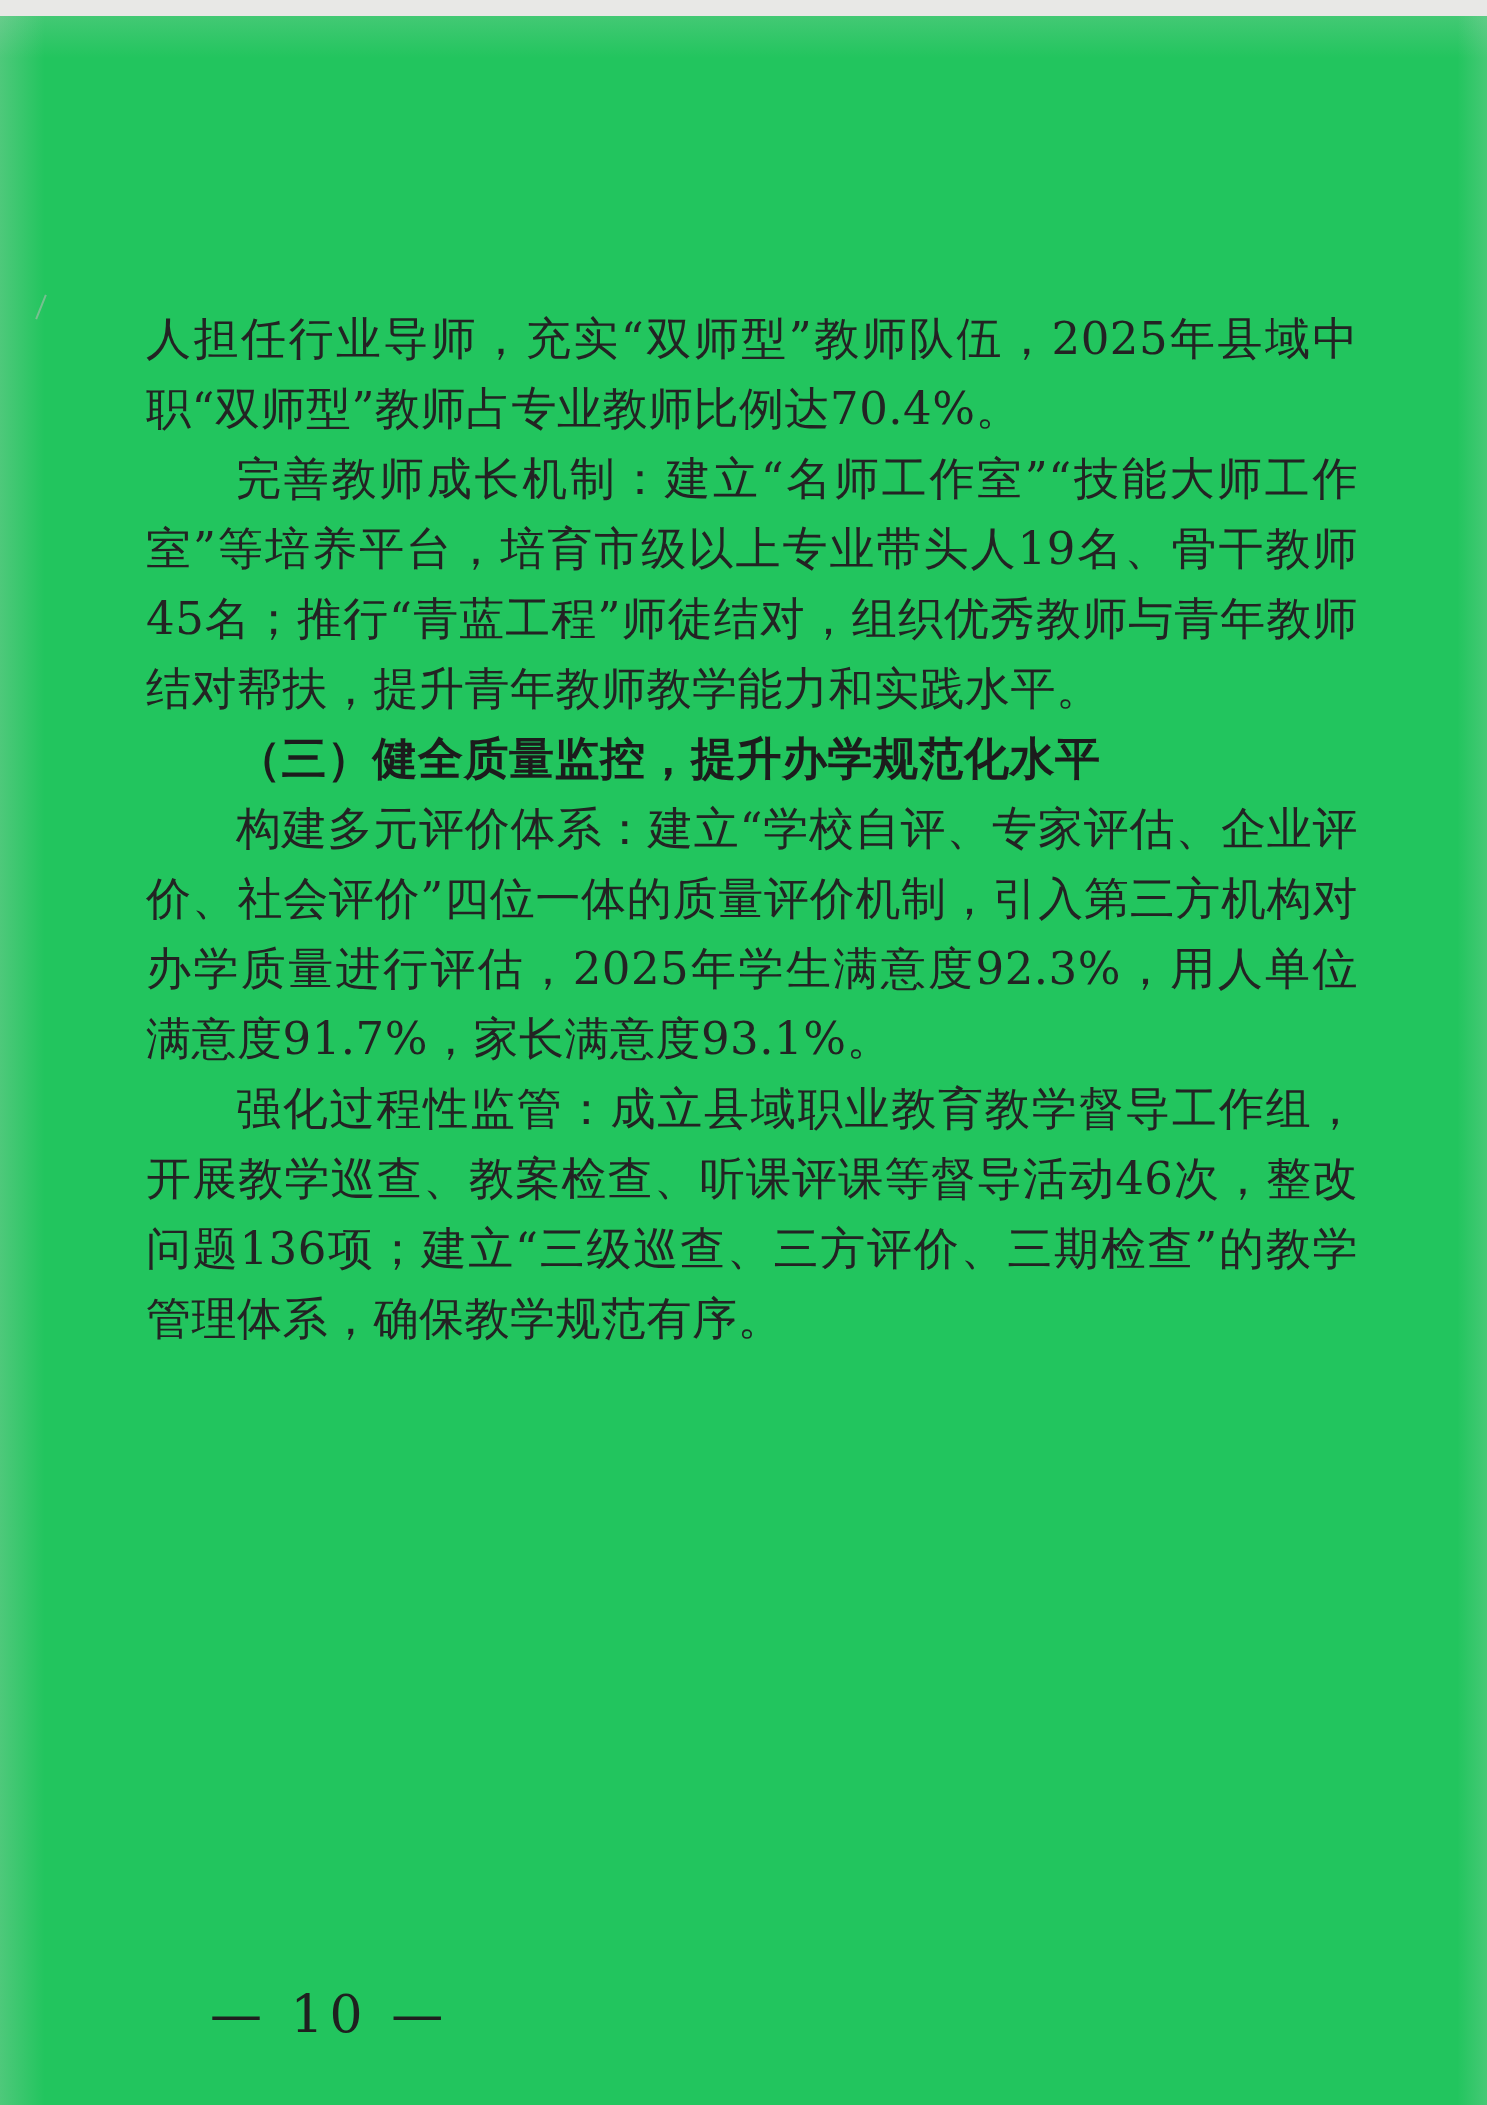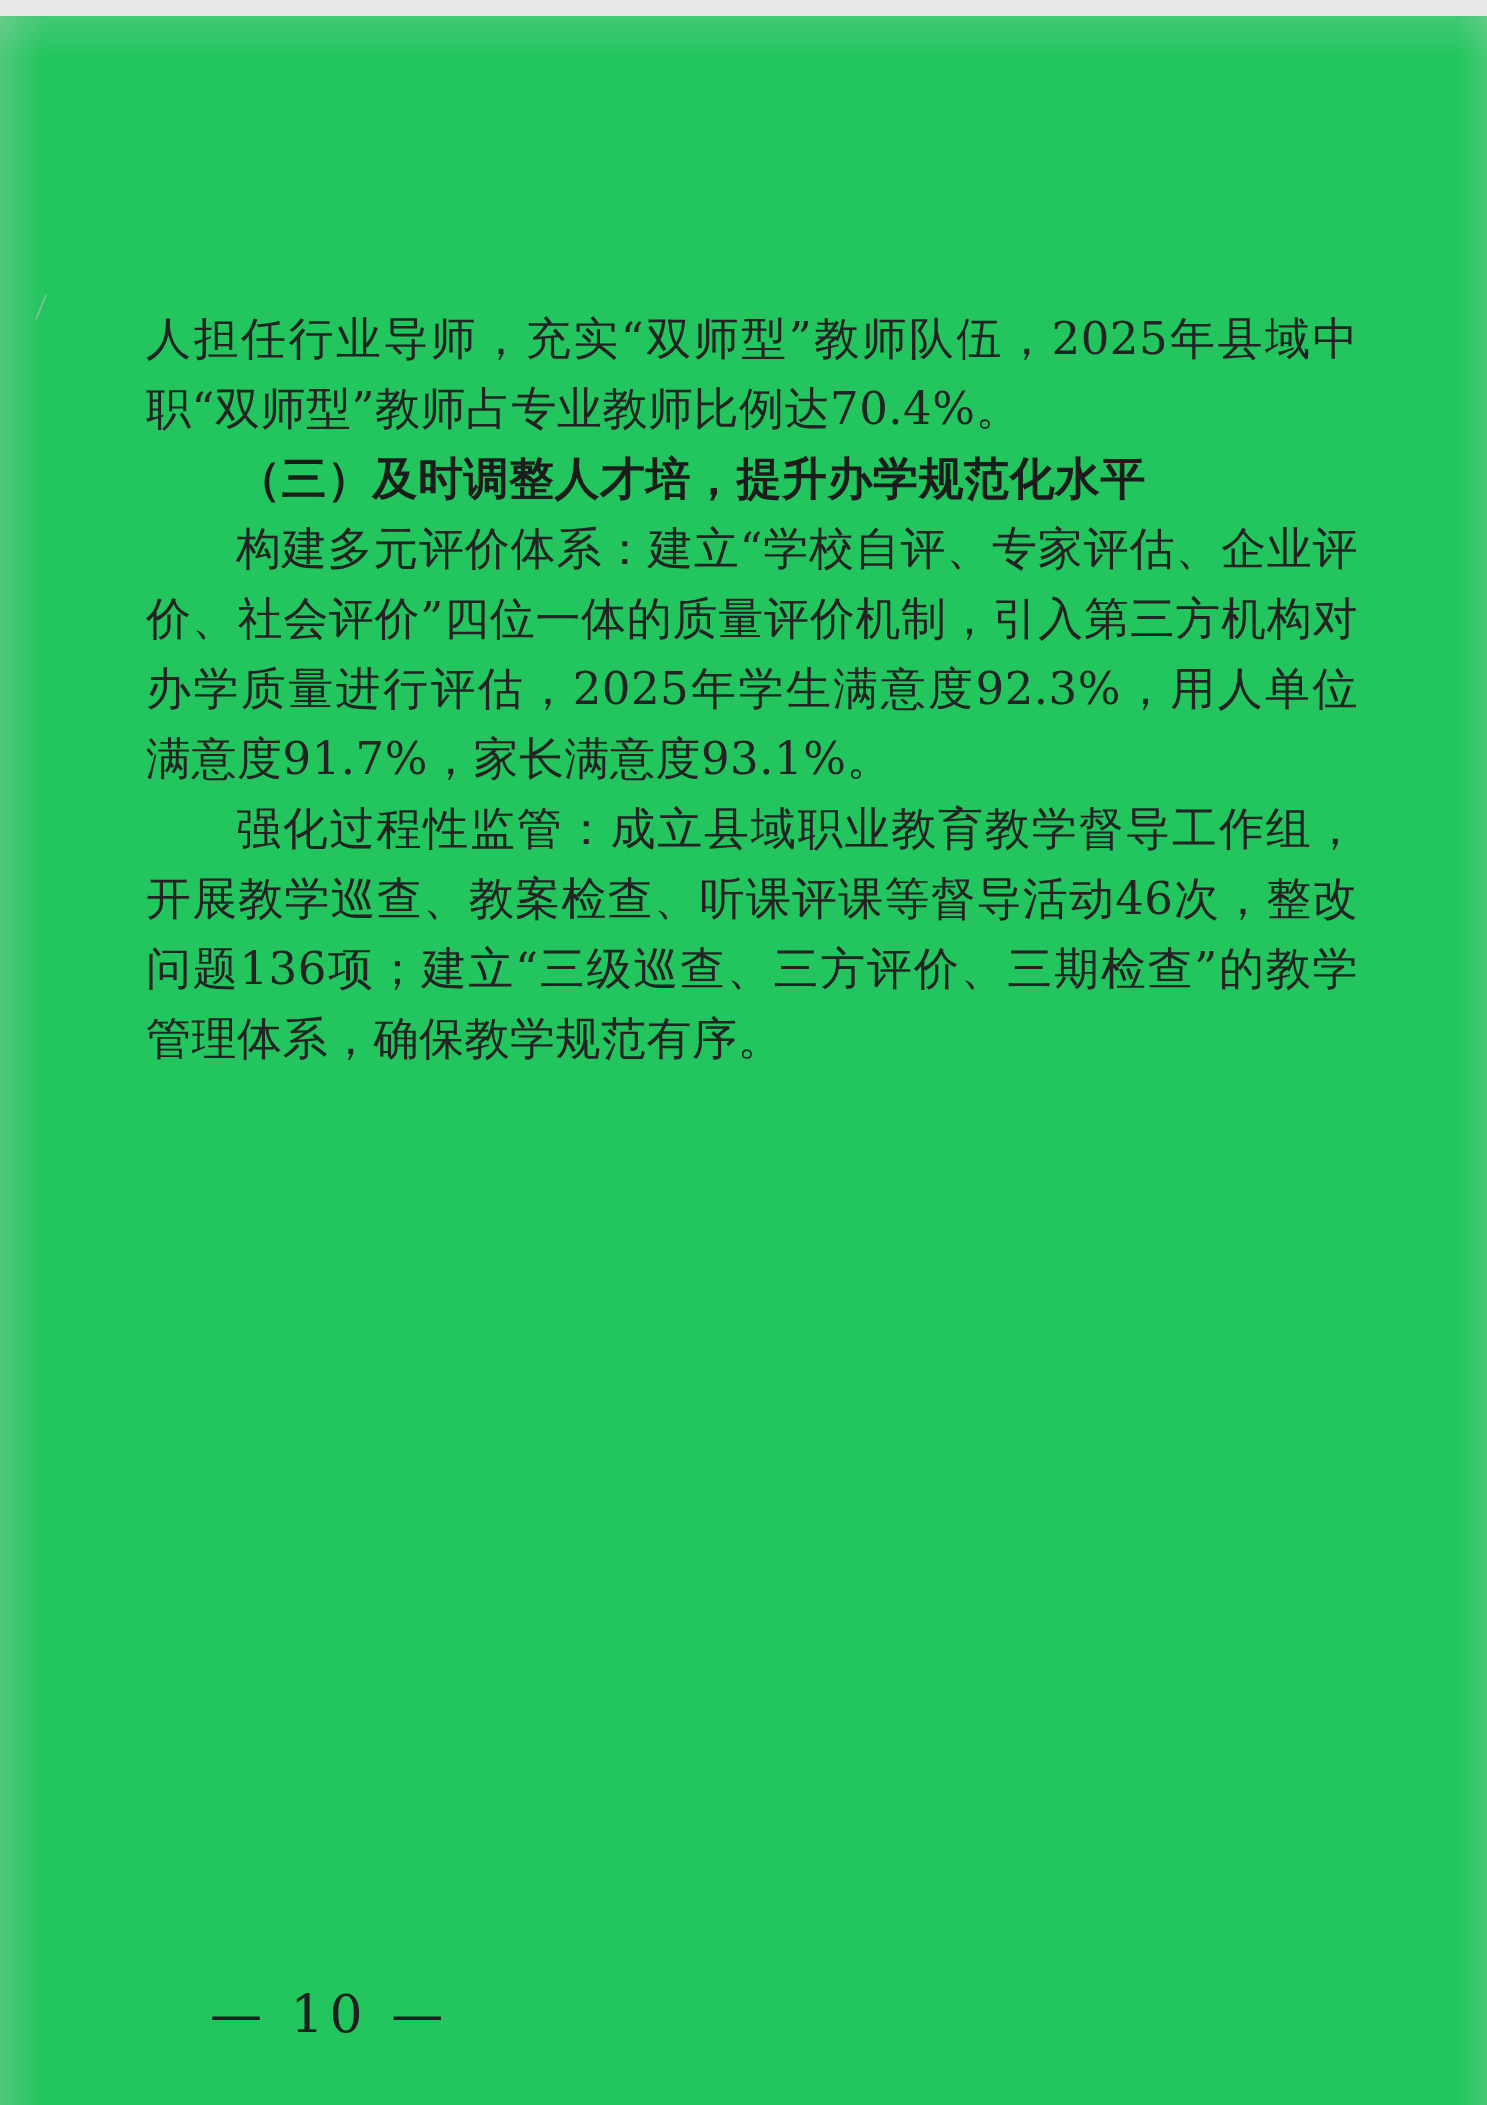--- a/index.html
+++ b/index.html
@@ -78,21 +78,22 @@
 </style>
 </head>
 <body>
 
 <div class="page">
 
   <div class="scan-artifact"></div>
 
   <div class="text-block">
       <p>人担任行业导师，充实“双师型”教师队伍，2025年县域中职“双师型”教师占专业教师比例达70.4%。</p>
-      <p class="heading indent">（三）及时调整人才培，提升办学规范化水平</p>
+      <p class="indent">完善教师成长机制：建立“名师工作室”“技能大师工作室”等培养平台，培育市级以上专业带头人19名、骨干教师45名；推行“青蓝工程”师徒结对，组织优秀教师与青年教师结对帮扶，提升青年教师教学能力和实践水平。</p>
+      <p class="heading indent">（三）健全质量监控，提升办学规范化水平</p>
       <p class="indent">构建多元评价体系：建立“学校自评、专家评估、企业评价、社会评价”四位一体的质量评价机制，引入第三方机构对办学质量进行评估，2025年学生满意度92.3%，用人单位满意度91.7%，家长满意度93.1%。</p>
       <p class="indent">强化过程性监管：成立县域职业教育教学督导工作组，开展教学巡查、教案检查、听课评课等督导活动46次，整改问题136项；建立“三级巡查、三方评价、三期检查”的教学管理体系，确保教学规范有序。</p>
     </div>
 
   <div class="page-footer">
     <span class="page-number">— 10 —</span>
   </div>
 
 </div>
 

